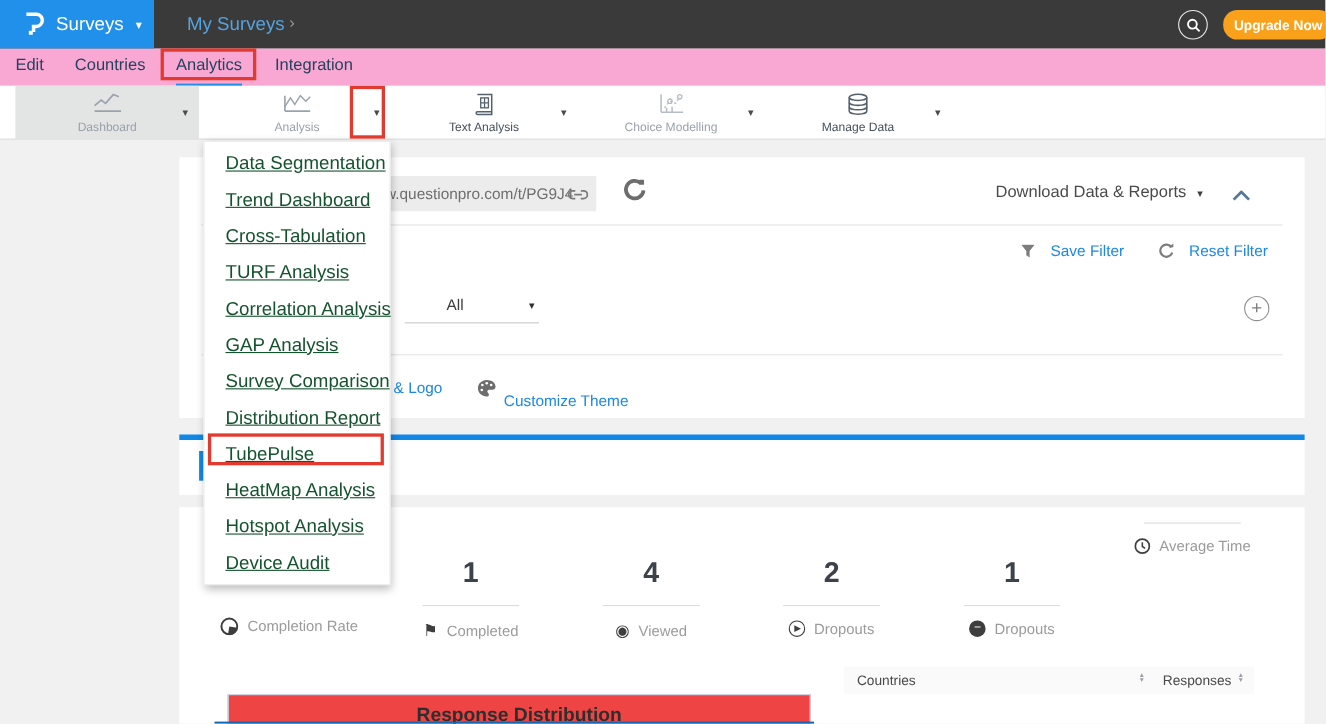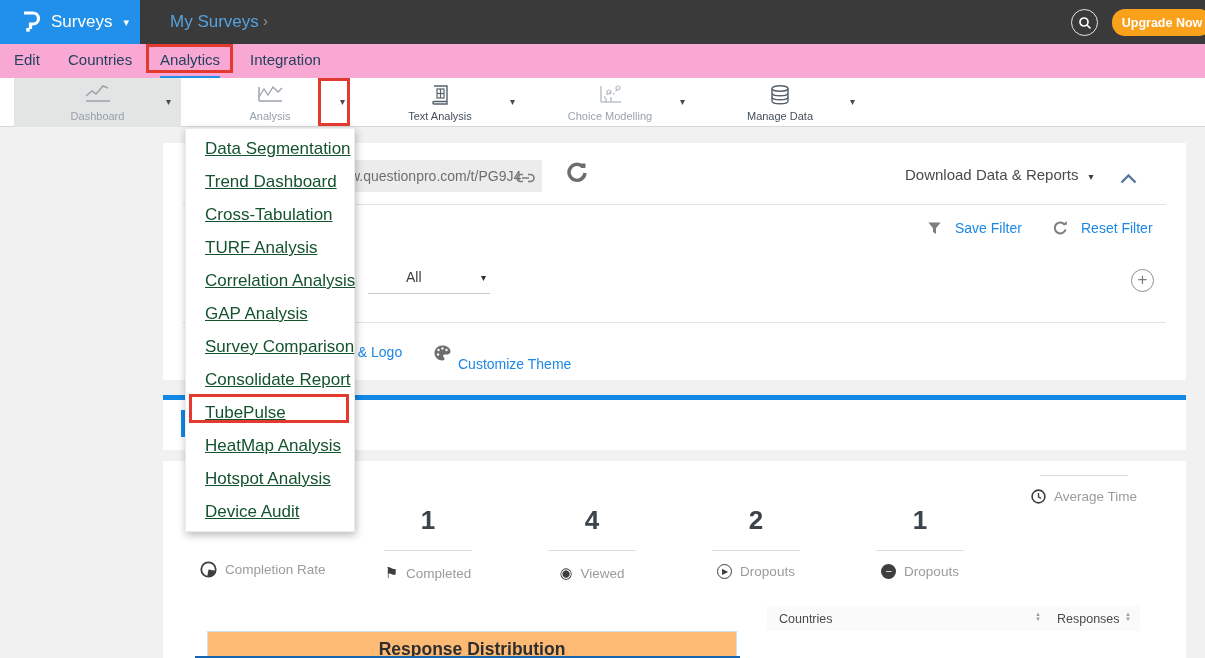--- a/index.html
+++ b/index.html
@@ -66,21 +66,21 @@
   .statnum { font-size:26px; font-weight:bold; color:#3c434b; margin-top:44px; }
   .statline { width:88px; height:1px; background:#dcdcdc; margin:14px auto 0; }
   .statlabel { margin-top:13px; font-size:13.5px; color:#9b9b9b; display:flex; align-items:center; justify-content:center; gap:8px; }
   .completion { left:200px; top:561px; z-index:1; display:flex; align-items:center; gap:8px; font-size:13.5px; color:#9b9b9b; }
   .glyph-dark { color:#3e3e3e; font-size:15px; }
   .minus-circ { width:15px; height:15px; border-radius:50%; background:#3e3e3e; color:#fff; font-size:11px; line-height:14px; text-align:center; display:inline-block; }
   .play-circ { width:15px; height:15px; border-radius:50%; border:1.5px solid #3e3e3e; display:inline-flex; align-items:center; justify-content:center; }
   .play-circ span { color:#3e3e3e; font-size:8px; margin-left:1px; }
 
   
-  .respbox { left:207px; top:631px; width:530px; height:27px; background:#fdba74; border:1px solid #cde1f2; z-index:1; text-align:center; font-size:17.5px; font-weight:bold; color:#2e2e2e; padding-top:7px; }
+  .respbox { left:207px; top:631px; width:530px; height:27px; background:#ef4444; border:1px solid #cde1f2; z-index:1; text-align:center; font-size:17.5px; font-weight:bold; color:#2e2e2e; padding-top:7px; }
   .respline { left:195px; top:656px; width:545px; height:2px; background:#1565b0; z-index:2; }
   .tablehead { left:767px; top:606px; width:373px; height:25px; background:#fafafa; z-index:1; font-size:12.5px; color:#4a4a4a; }
   .th-countries { position:absolute; left:12px; top:6px; }
   .th-responses { position:absolute; left:290px; top:6px; }
   .sorticon { position:absolute; top:6px; display:flex; flex-direction:column; line-height:5px; font-size:6px; color:#9aa0a6; cursor:pointer; }
 </style>
 </head>
 <body>
 
 <div class="abs header">
@@ -307,21 +307,21 @@
 </div>
 
 <div class="abs menu">
     <div class="menu-item">Data Segmentation</div>
     <div class="menu-item">Trend Dashboard</div>
     <div class="menu-item">Cross-Tabulation</div>
     <div class="menu-item">TURF Analysis</div>
     <div class="menu-item">Correlation Analysis</div>
     <div class="menu-item">GAP Analysis</div>
     <div class="menu-item">Survey Comparison</div>
-    <div class="menu-item">Consolidate Report</div>
+    <div class="menu-item">Distribution Report</div>
     <div class="menu-item">TubePulse</div>
     <div class="menu-item">HeatMap Analysis</div>
     <div class="menu-item">Hotspot Analysis</div>
     <div class="menu-item">Device Audit</div>
   </div>
 
 <div class="abs redbox" style="left:146px; top:44px; width:87px; height:29px;"></div>
 <div class="abs redbox" style="left:318px; top:78px; width:32px; height:48px;"></div>
 <div class="abs redbox" style="left:189px; top:394px; width:160px; height:29px;"></div>
 

